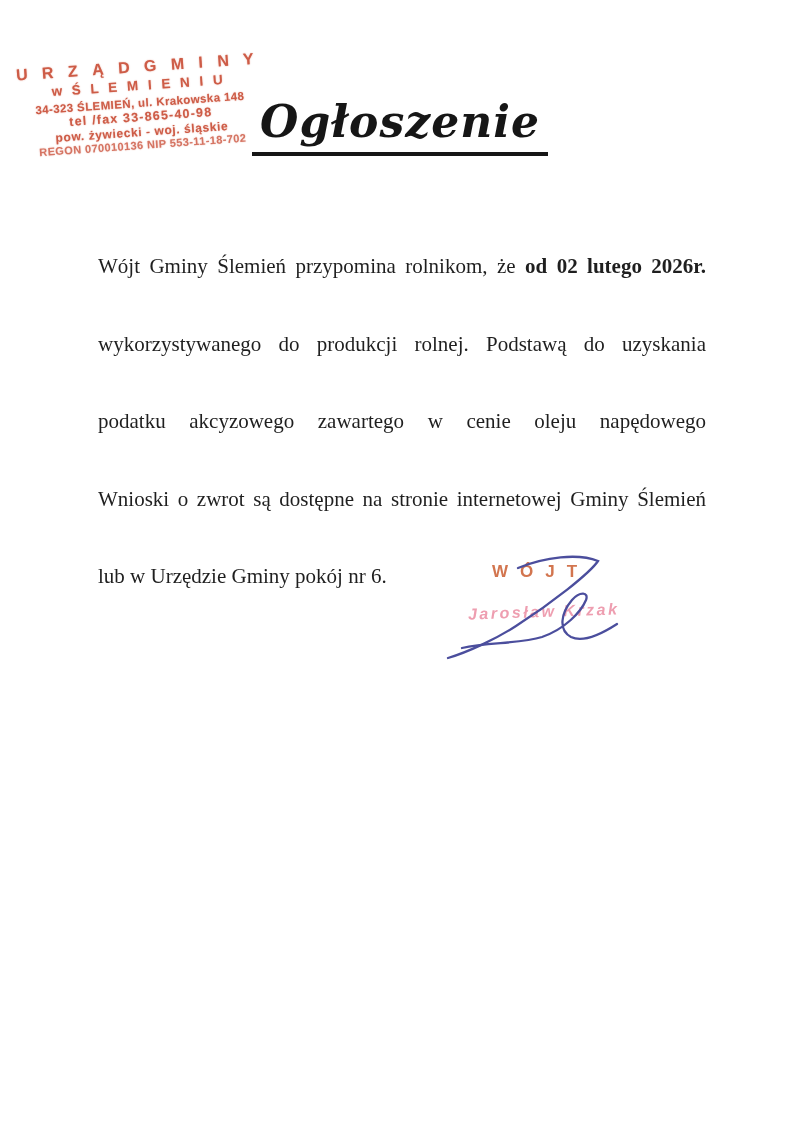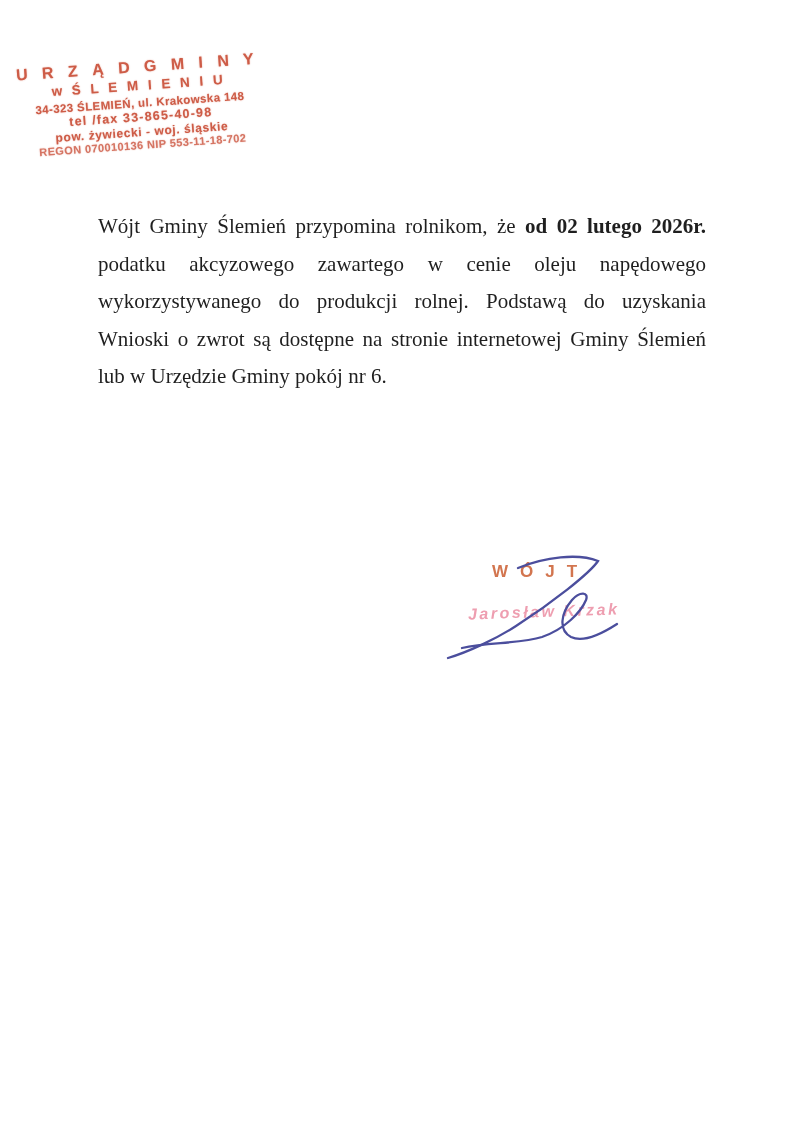--- a/index.html
+++ b/index.html
@@ -58,21 +58,21 @@
   
   .body-text {
     position: absolute;
     left: 98px;
     top: 208px;
     width: 608px;
     font-size: 21px;
     line-height: 37.6px;
     color: #1f1f1f;
   }
-  .line { text-align: left; }
+  .line { text-align: left; margin-top: 40px; }
   .line.just { text-align: justify; text-align-last: justify; }
   .line .b { font-weight: bold; }
 
   
   .signature {
     position: absolute;
     left: 420px;
     top: 548px;
     width: 215px;
     height: 128px;
@@ -110,26 +110,29 @@
 
   <div class="stamp" style="color: rgb(199, 70, 46);">
       <div class="stamp-line sl1">U R Z Ą D   G M I N Y</div>
       <div class="stamp-line sl2">w  Ś L E M I E N I U</div>
       <div class="stamp-line sl3">34-323 ŚLEMIEŃ, ul. Krakowska 148</div>
       <div class="stamp-line sl4">tel /fax 33-865-40-98</div>
       <div class="stamp-line sl5">pow. żywiecki - woj. śląskie</div>
       <div class="stamp-line sl6">REGON 070010136  NIP 553-11-18-702</div>
     </div>
 
+  <div class="title-row">
+    <span class="title-text">Ogłoszenie</span>
+  </div>
 
   <div class="body-text">
       <div>
         <div class="line just"><span>Wójt Gminy Ślemień przypomina rolnikom, że </span><span class="b"> od 02 lutego 2026r.</span></div>
+        <div class="line just"><span>wykorzystywanego do produkcji rolnej. Podstawą do uzyskania</span></div>
         <div class="line just"><span>podatku akcyzowego zawartego w cenie oleju napędowego</span></div>
-        <div class="line just"><span>wykorzystywanego do produkcji rolnej. Podstawą do uzyskania</span></div>
       </div>
       <div>
         <div class="line just"><span>Wnioski o zwrot są dostępne na stronie internetowej Gminy Ślemień</span></div>
         <div class="line"><span>lub  w Urzędzie Gminy pokój nr 6.</span></div>
       </div>
     </div>
 
   <div class="signature">
     <span class="sig-role" style="color: #c2410c;">WÓJT</span>
     <span class="sig-name" style="color: rgb(230, 113, 140);">Jarosław Krzak</span>

